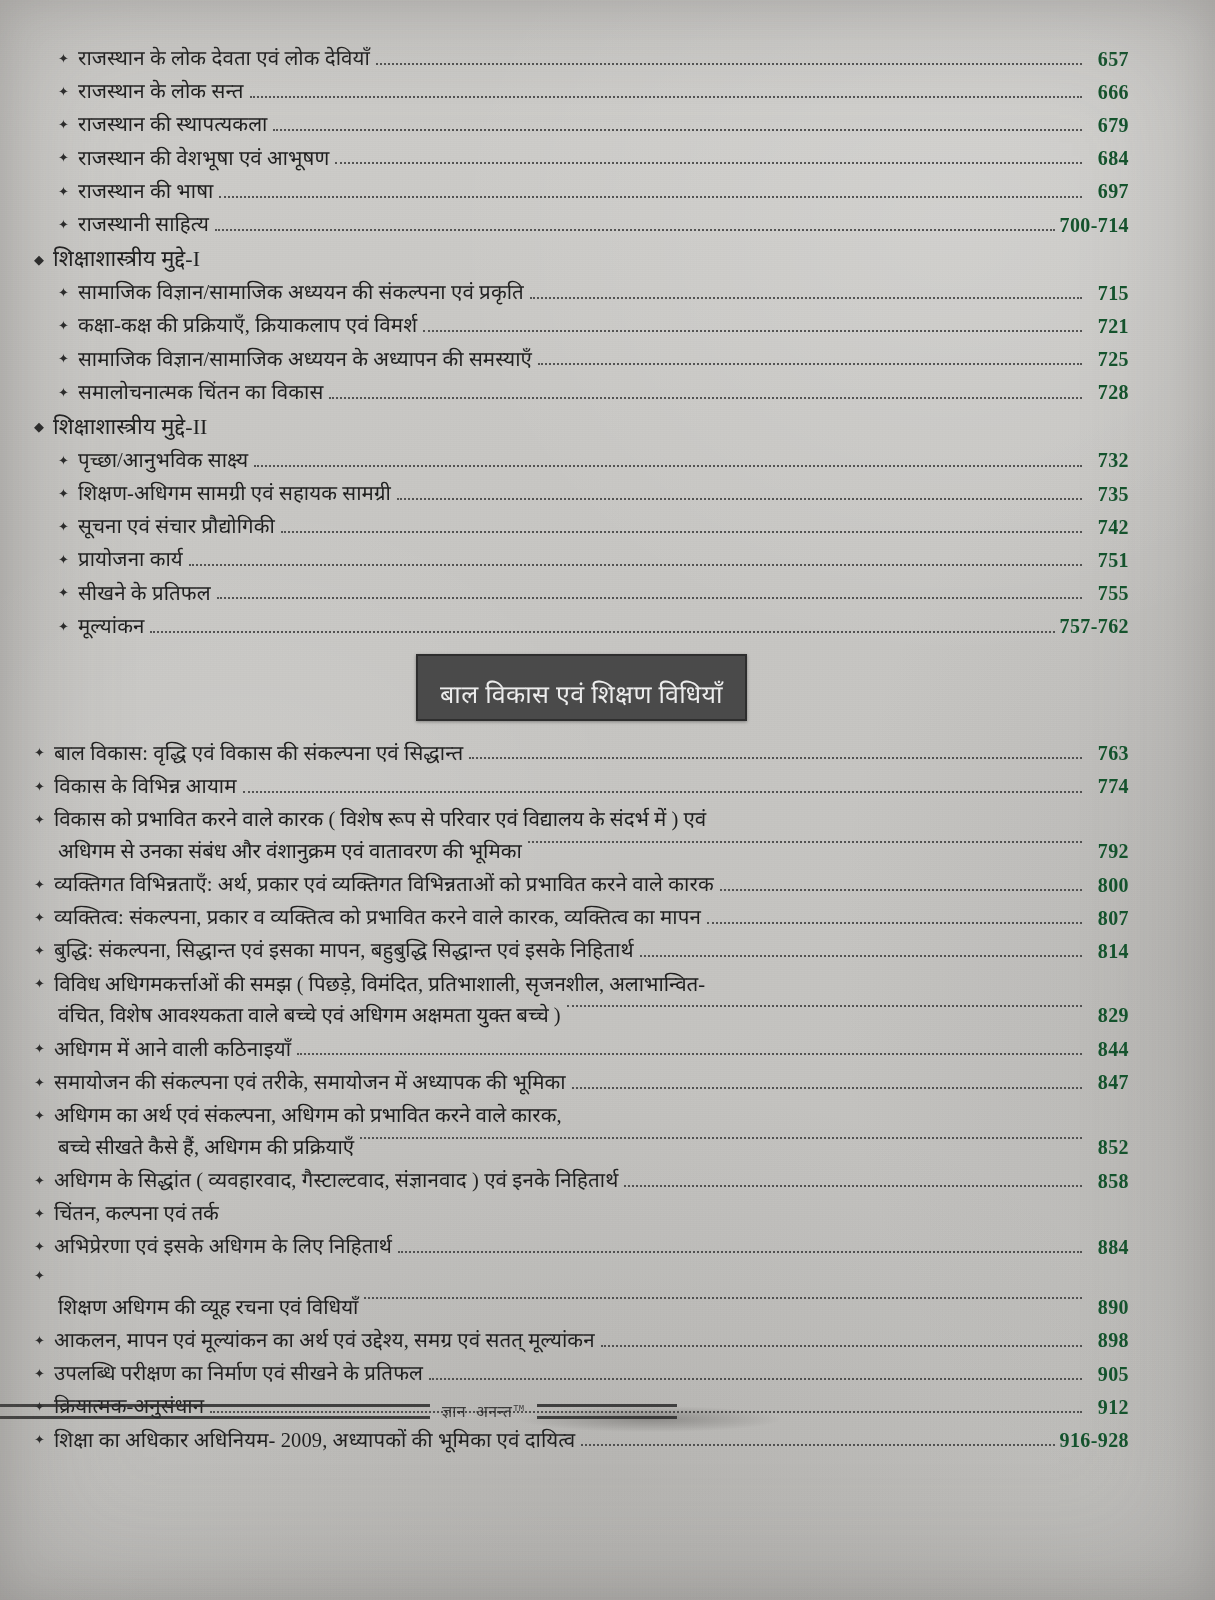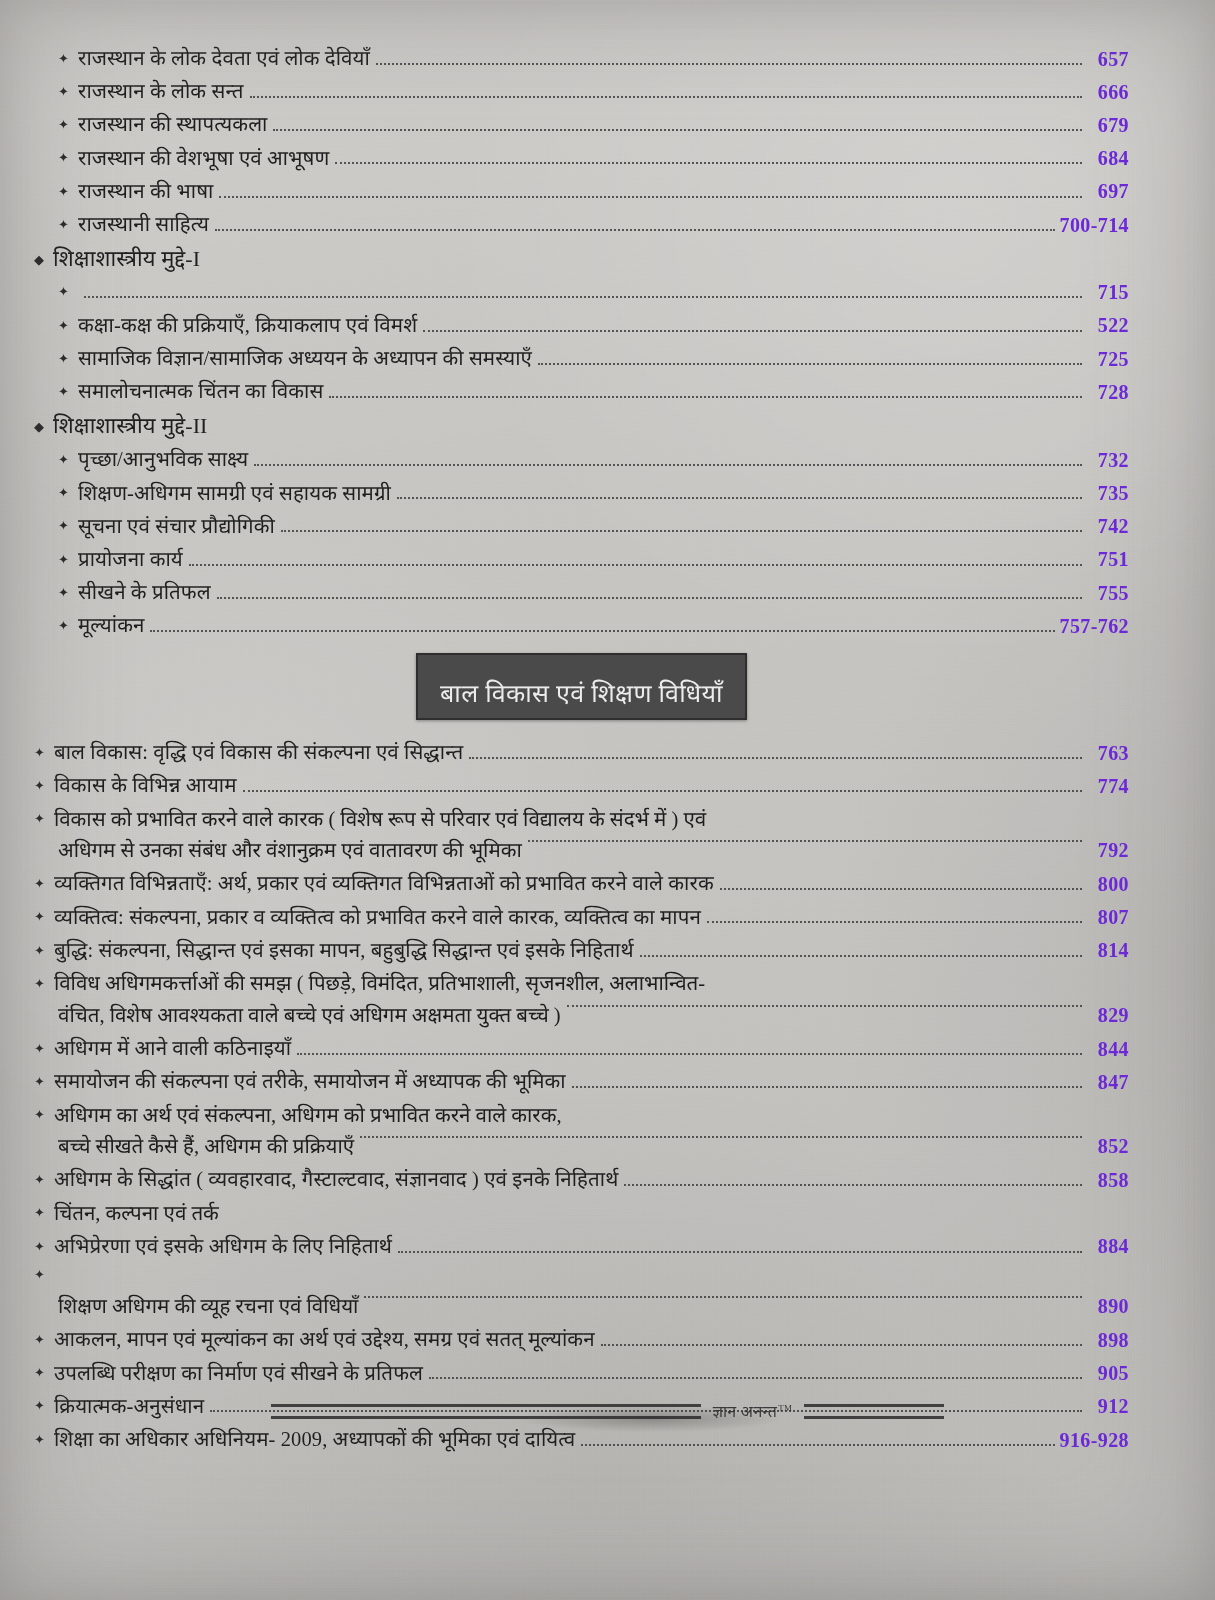--- a/index.html
+++ b/index.html
@@ -90,21 +90,21 @@
     border-bottom: 2.2px dotted #3a3a3a;
     margin: 0 5px 5px 6px;
     height: 0;
     opacity: 0.82;
   }
   .pnum {
     flex: 0 0 auto;
     font-weight: 700;
     font-size: 20px;
     letter-spacing: 0.4px;
-    color: #6d28d9;
+    color: #14532d;
     white-space: nowrap;
     min-width: 42px;
     text-align: right;
   }
 
   
   .heading .label {
     font-weight: 400;
     font-size: 22px;
   }
@@ -146,22 +146,22 @@
   }
 
   
   .footer {
     position: absolute;
     left: 0;
     right: 0;
     bottom: 178px;
     display: flex;
     align-items: center;
-    justify-content: center;
     gap: 0px;
+    font-family: Liberation Mono, monospace;
   }
   .fr-long {
     width: 430px;
     height: 9px;
     border-top: 3px solid #2b2b2b;
     border-bottom: 3px solid #2b2b2b;
     opacity: 0.85;
   }
   .fr-short {
     width: 140px;
@@ -249,29 +249,30 @@
   </div>
 
   <div>
     <div class="row lvl1 heading">
       <span class="bullet d">◆</span>
       <span class="label">शिक्षाशास्त्रीय मुद्दे-I</span>
     </div>
 
     <div class="row lvl2">
       <span class="bullet">✦</span>
+      <span class="label">सामाजिक विज्ञान/सामाजिक अध्ययन की संकल्पना एवं प्रकृति</span>
       <span class="leader"></span>
       <span class="pnum">715</span>
     </div>
 
     <div class="row lvl2">
       <span class="bullet">✦</span>
       <span class="label">कक्षा-कक्ष की प्रक्रियाएँ, क्रियाकलाप एवं विमर्श</span>
       <span class="leader"></span>
-      <span class="pnum">522</span>
+      <span class="pnum">721</span>
     </div>
 
     <div class="row lvl2">
       <span class="bullet">✦</span>
       <span class="label">सामाजिक विज्ञान/सामाजिक अध्ययन के अध्यापन की समस्याएँ</span>
       <span class="leader"></span>
       <span class="pnum">725</span>
     </div>
 
     <div class="row lvl2">

